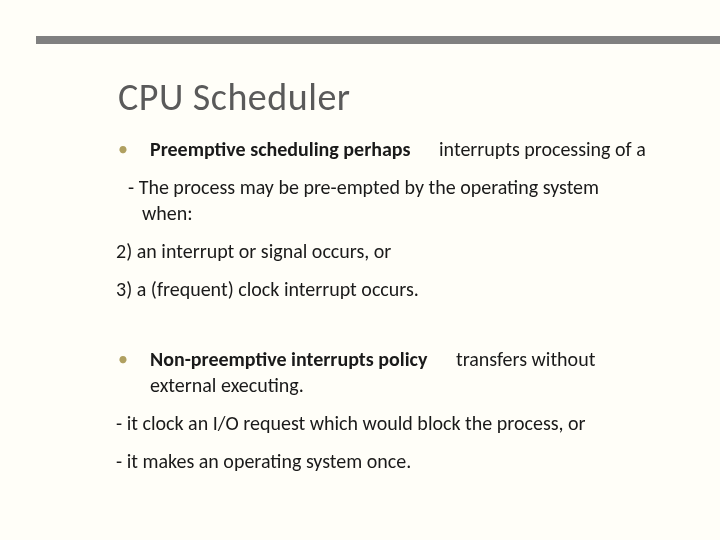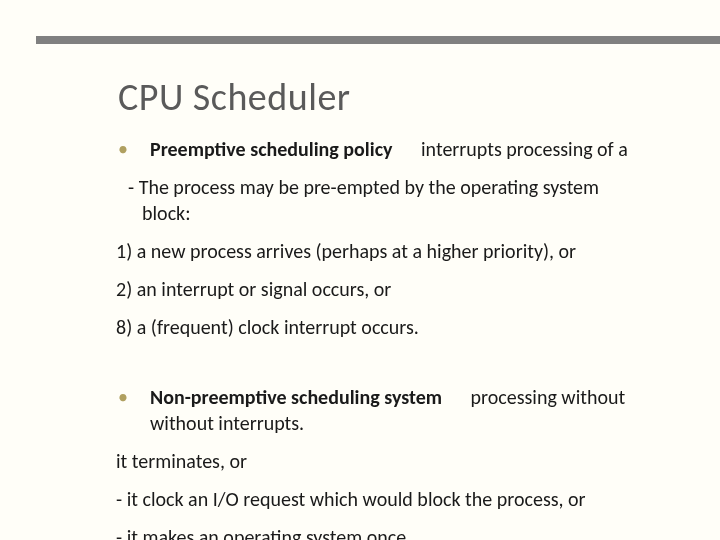--- a/index.html
+++ b/index.html
@@ -72,37 +72,35 @@
     <div class="taupe"></div>
     <div class="gray"></div>
 </div>
 
 <div class="slide">
   <h1>CPU Scheduler</h1>
 
   <div class="body">
 
     <div class="bul">
-      <b>Preemptive scheduling policy</b><span> interrupts processing of a</span><br>
+      <b>Preemptive scheduling perhaps</b><span> interrupts processing of a</span><br>
     </div>
 
     <div class="dash">
       <span>- The process may be pre-empted by the operating system</span><br>
-      <span style="padding-left:14px">block:</span>
+      <span style="padding-left:14px">when:</span>
     </div>
 
-    <div class="num">1) a new process arrives (perhaps at a higher priority), or</div>
     <div class="num">2) an interrupt or signal occurs, or</div>
-    <div class="num">8) a (frequent) clock interrupt occurs.</div>
+    <div class="num">3) a (frequent) clock interrupt occurs.</div>
 
     <div class="gap"></div>
 
     <div class="bul">
-      <b>Non-preemptive scheduling system</b><span> processing without</span><br>
-      <span>without interrupts.</span>
+      <b>Non-preemptive interrupts policy</b><span> transfers without</span><br>
+      <span>external executing.</span>
     </div>
 
-    <div class="dash"> it terminates, or</div>
     <div class="dash">- it clock an I/O request which would block the process, or</div>
     <div class="dash">- it makes an operating system once.</div>
 
   </div>
 </div>
 
 </body></html>

